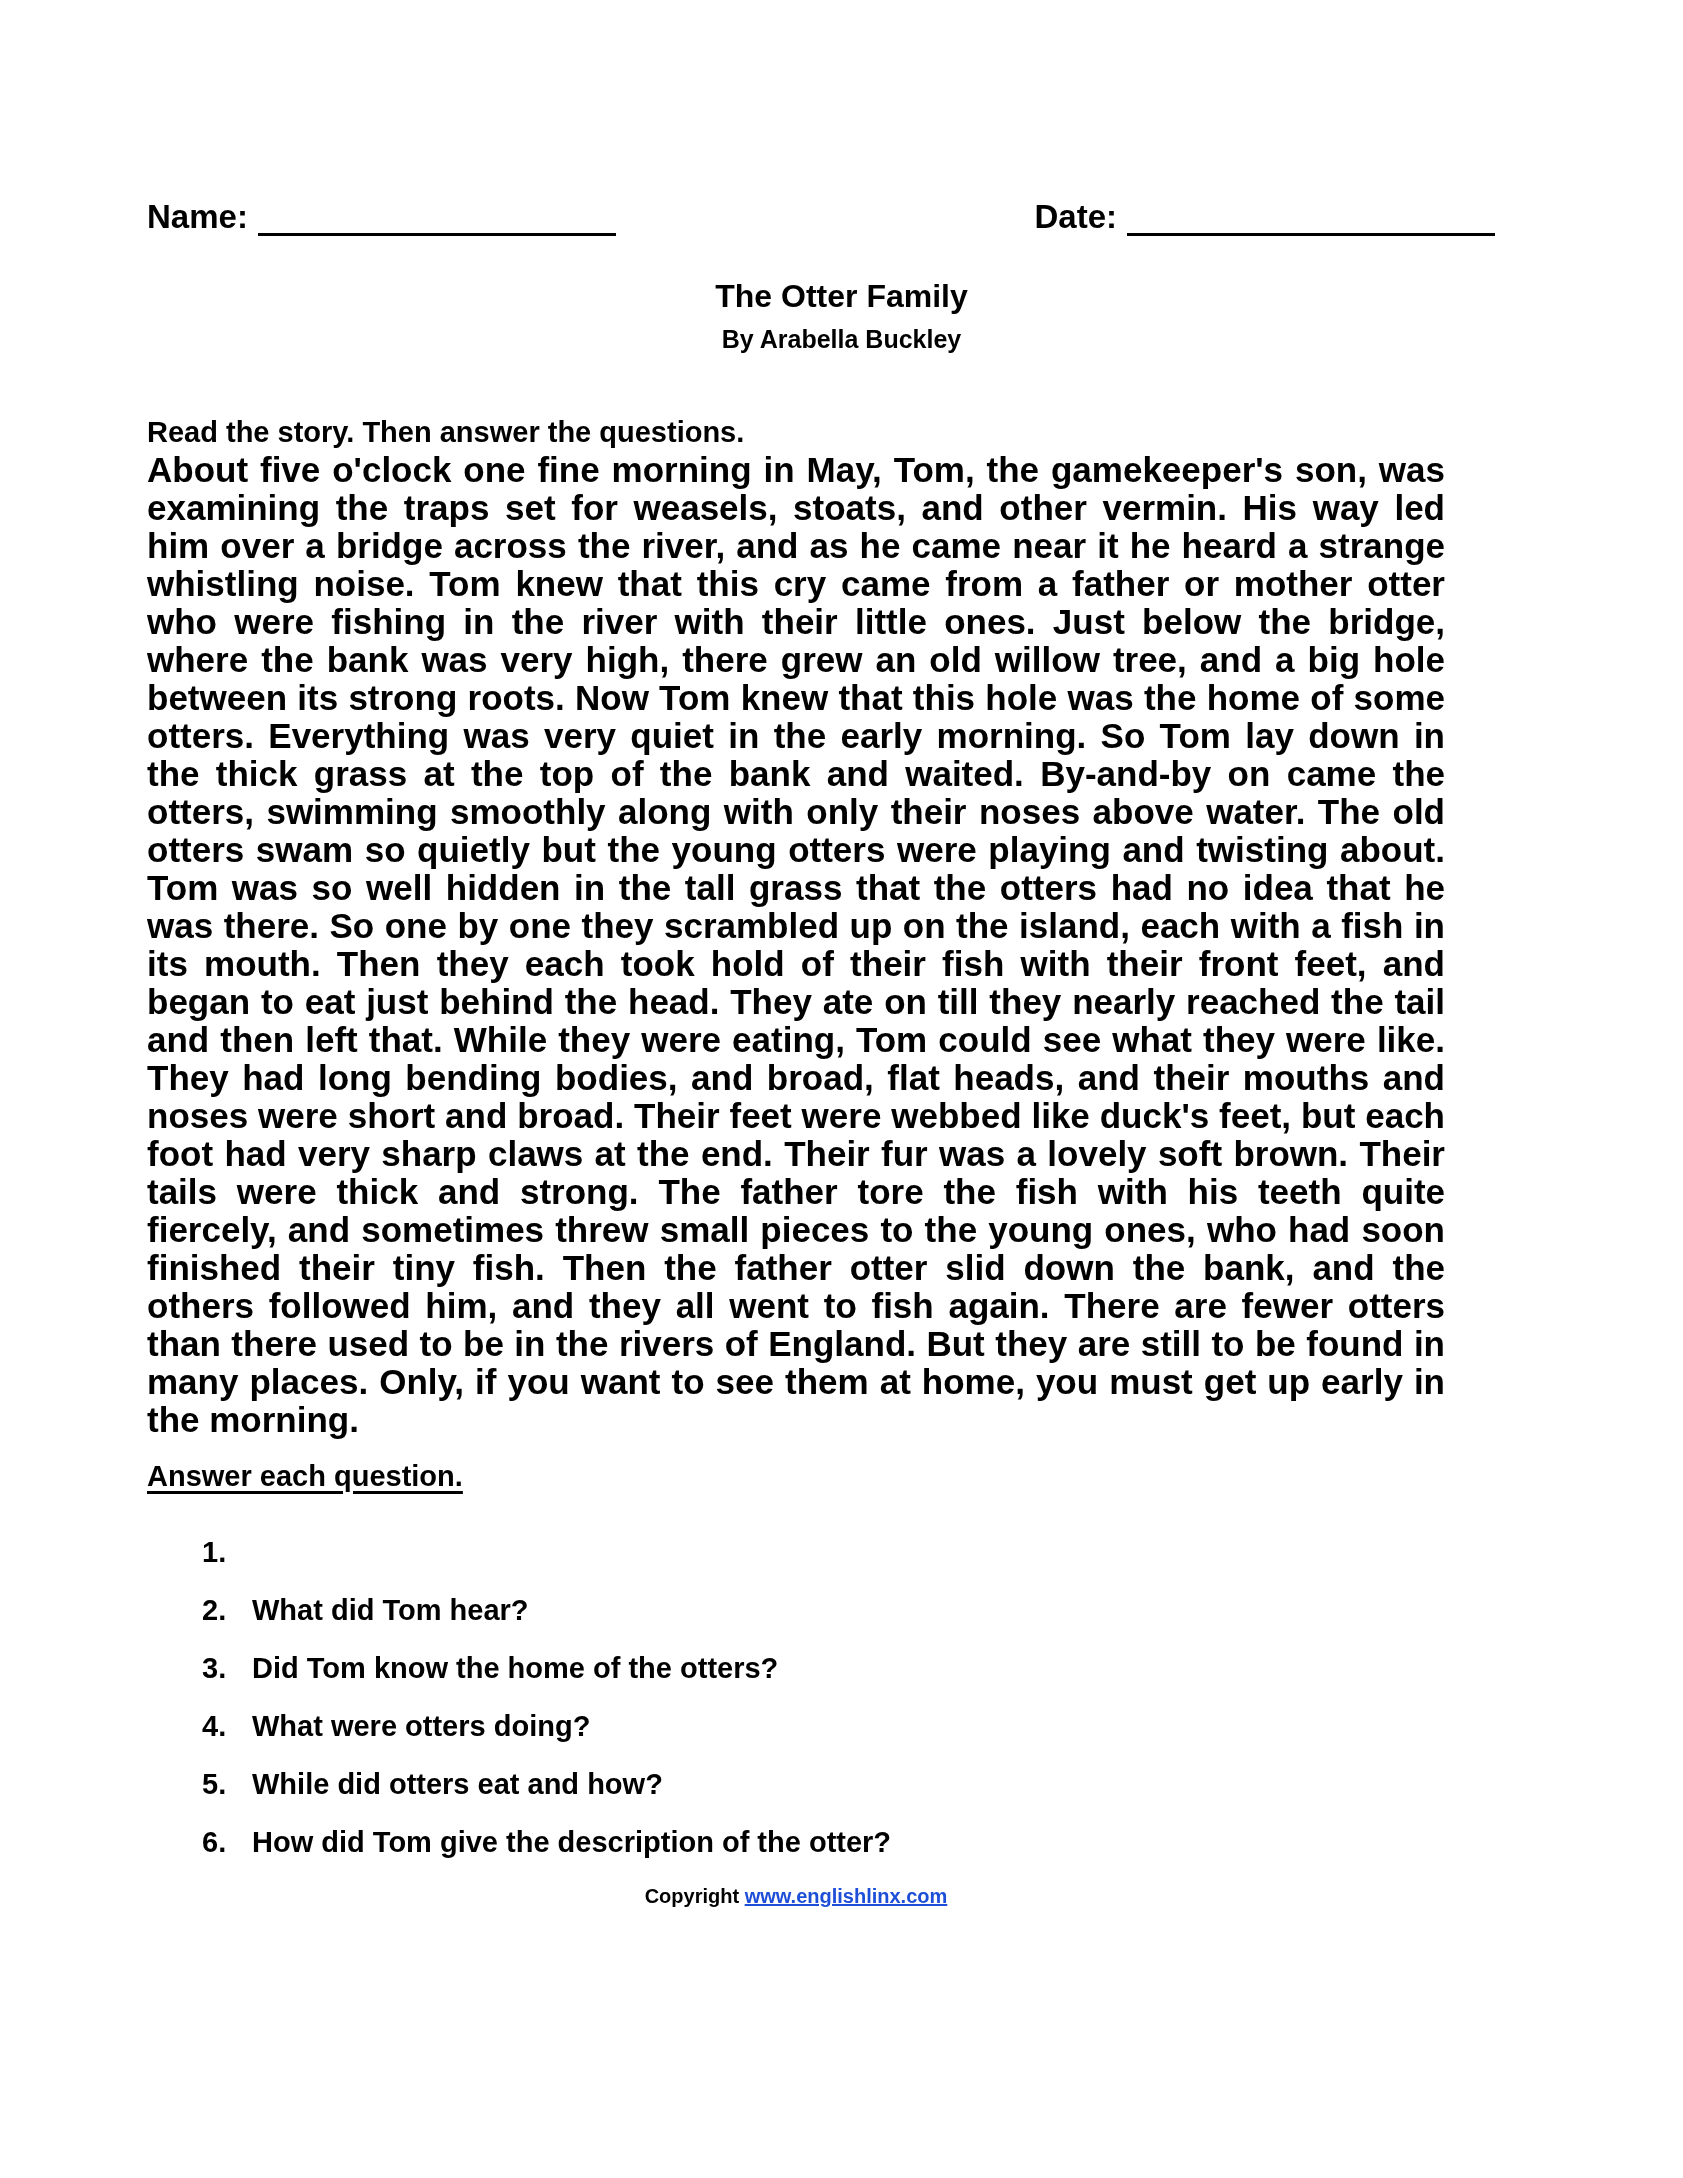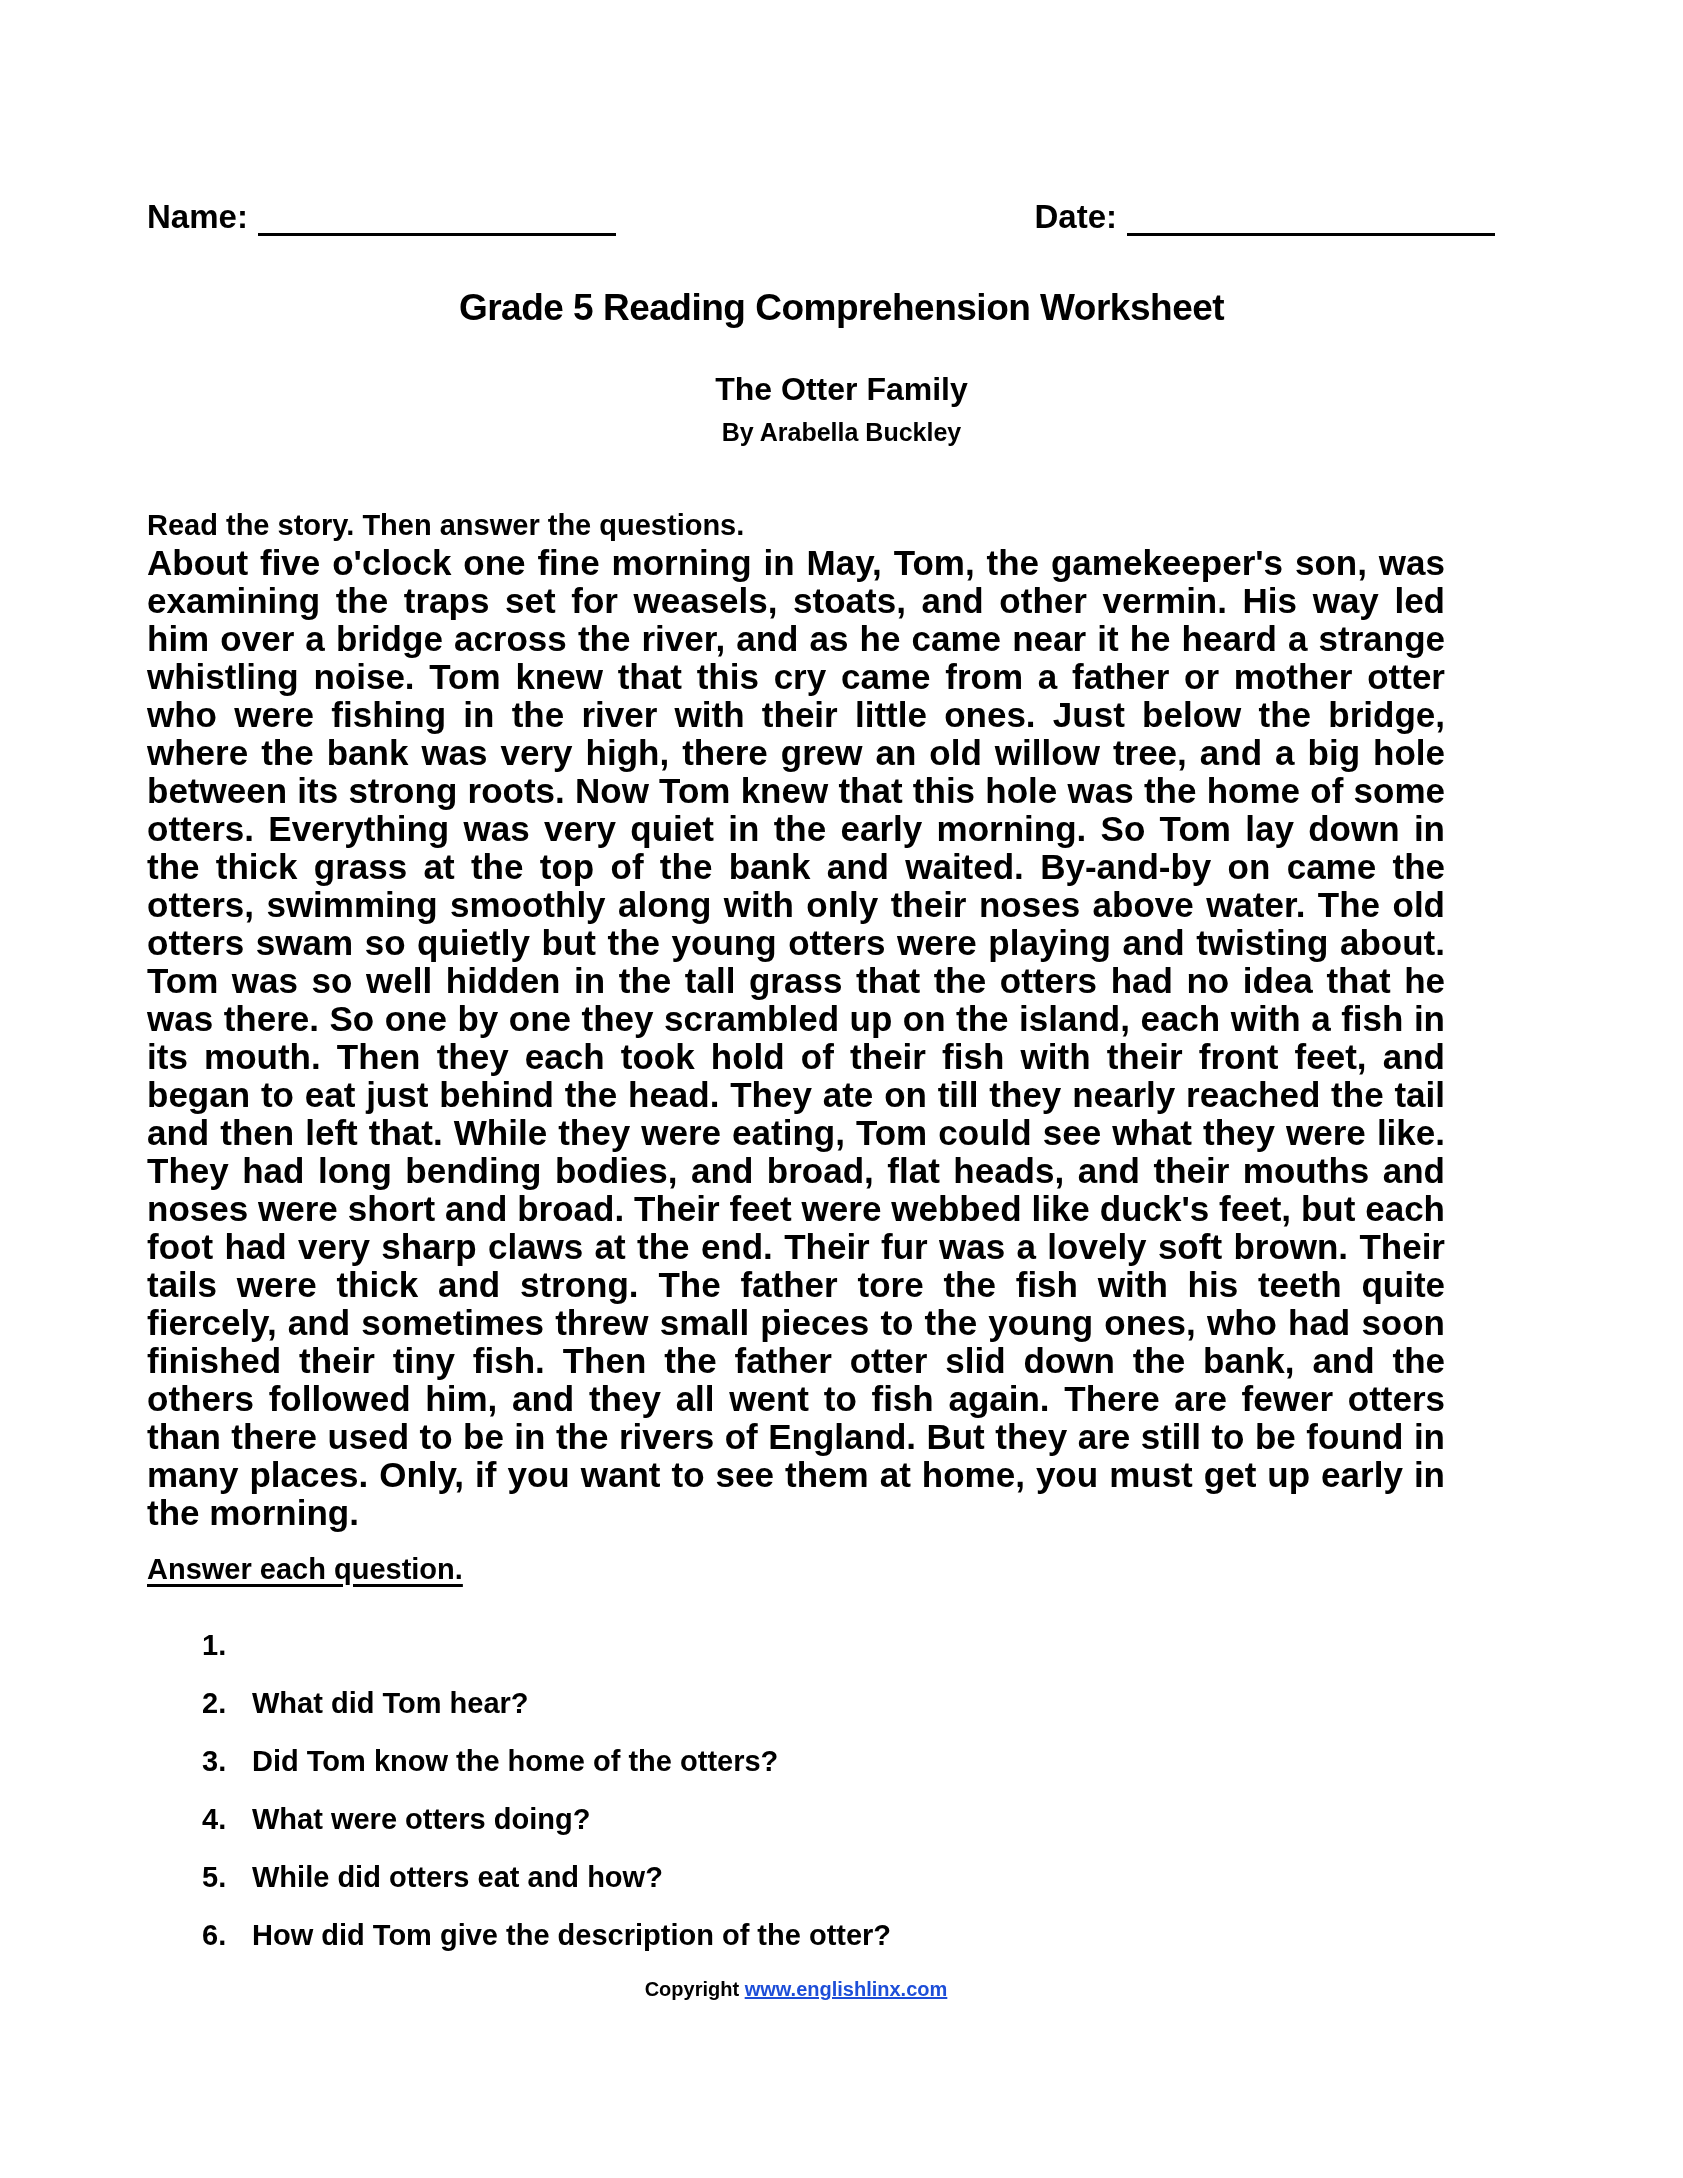--- a/index.html
+++ b/index.html
@@ -100,21 +100,20 @@
     <div class="field">
       <span>Name:</span>
       <span class="blank-line name-line"></span>
     </div>
     <div class="field">
       <span>Date:</span>
       <span class="blank-line date-line"></span>
     </div>
   </div>
 
-  <div class="main-title">Grade 5 Reading Comprehension Worksheet</div>
 
   <div class="story-title">The Otter Family</div>
 
   <div class="byline">By Arabella Buckley</div>
 
   <div class="content">
     <div class="instructions">Read the story. Then answer the questions.</div>
     <div class="story">About five o'clock one fine morning in May, Tom, the gamekeeper's son, was examining the traps set for weasels, stoats, and other vermin. His way led him over a bridge across the river, and as he came near it he heard a strange whistling noise. Tom knew that this cry came from a father or mother otter who were fishing in the river with their little ones. Just below the bridge, where the bank was very high, there grew an old willow tree, and a big hole between its strong roots. Now Tom knew that this hole was the home of some otters. Everything was very quiet in the early morning. So Tom lay down in the thick grass at the top of the bank and waited. By-and-by on came the otters, swimming smoothly along with only their noses above water. The old otters swam so quietly but the young otters were playing and twisting about. Tom was so well hidden in the tall grass that the otters had no idea that he was there. So one by one they scrambled up on the island, each with a fish in its mouth. Then they each took hold of their fish with their front feet, and began to eat just behind the head. They ate on till they nearly reached the tail and then left that. While they were eating, Tom could see what they were like. They had long bending bodies, and broad, flat heads, and their mouths and noses were short and broad. Their feet were webbed like duck's feet, but each foot had very sharp claws at the end. Their fur was a lovely soft brown. Their tails were thick and strong. The father tore the fish with his teeth quite fiercely, and sometimes threw small pieces to the young ones, who had soon finished their tiny fish. Then the father otter slid down the bank, and the others followed him, and they all went to fish again. There are fewer otters than there used to be in the rivers of England. But they are still to be found in many places. Only, if you want to see them at home, you must get up early in the morning.</div>
 
     <div class="answer-heading">Answer each question.</div>

